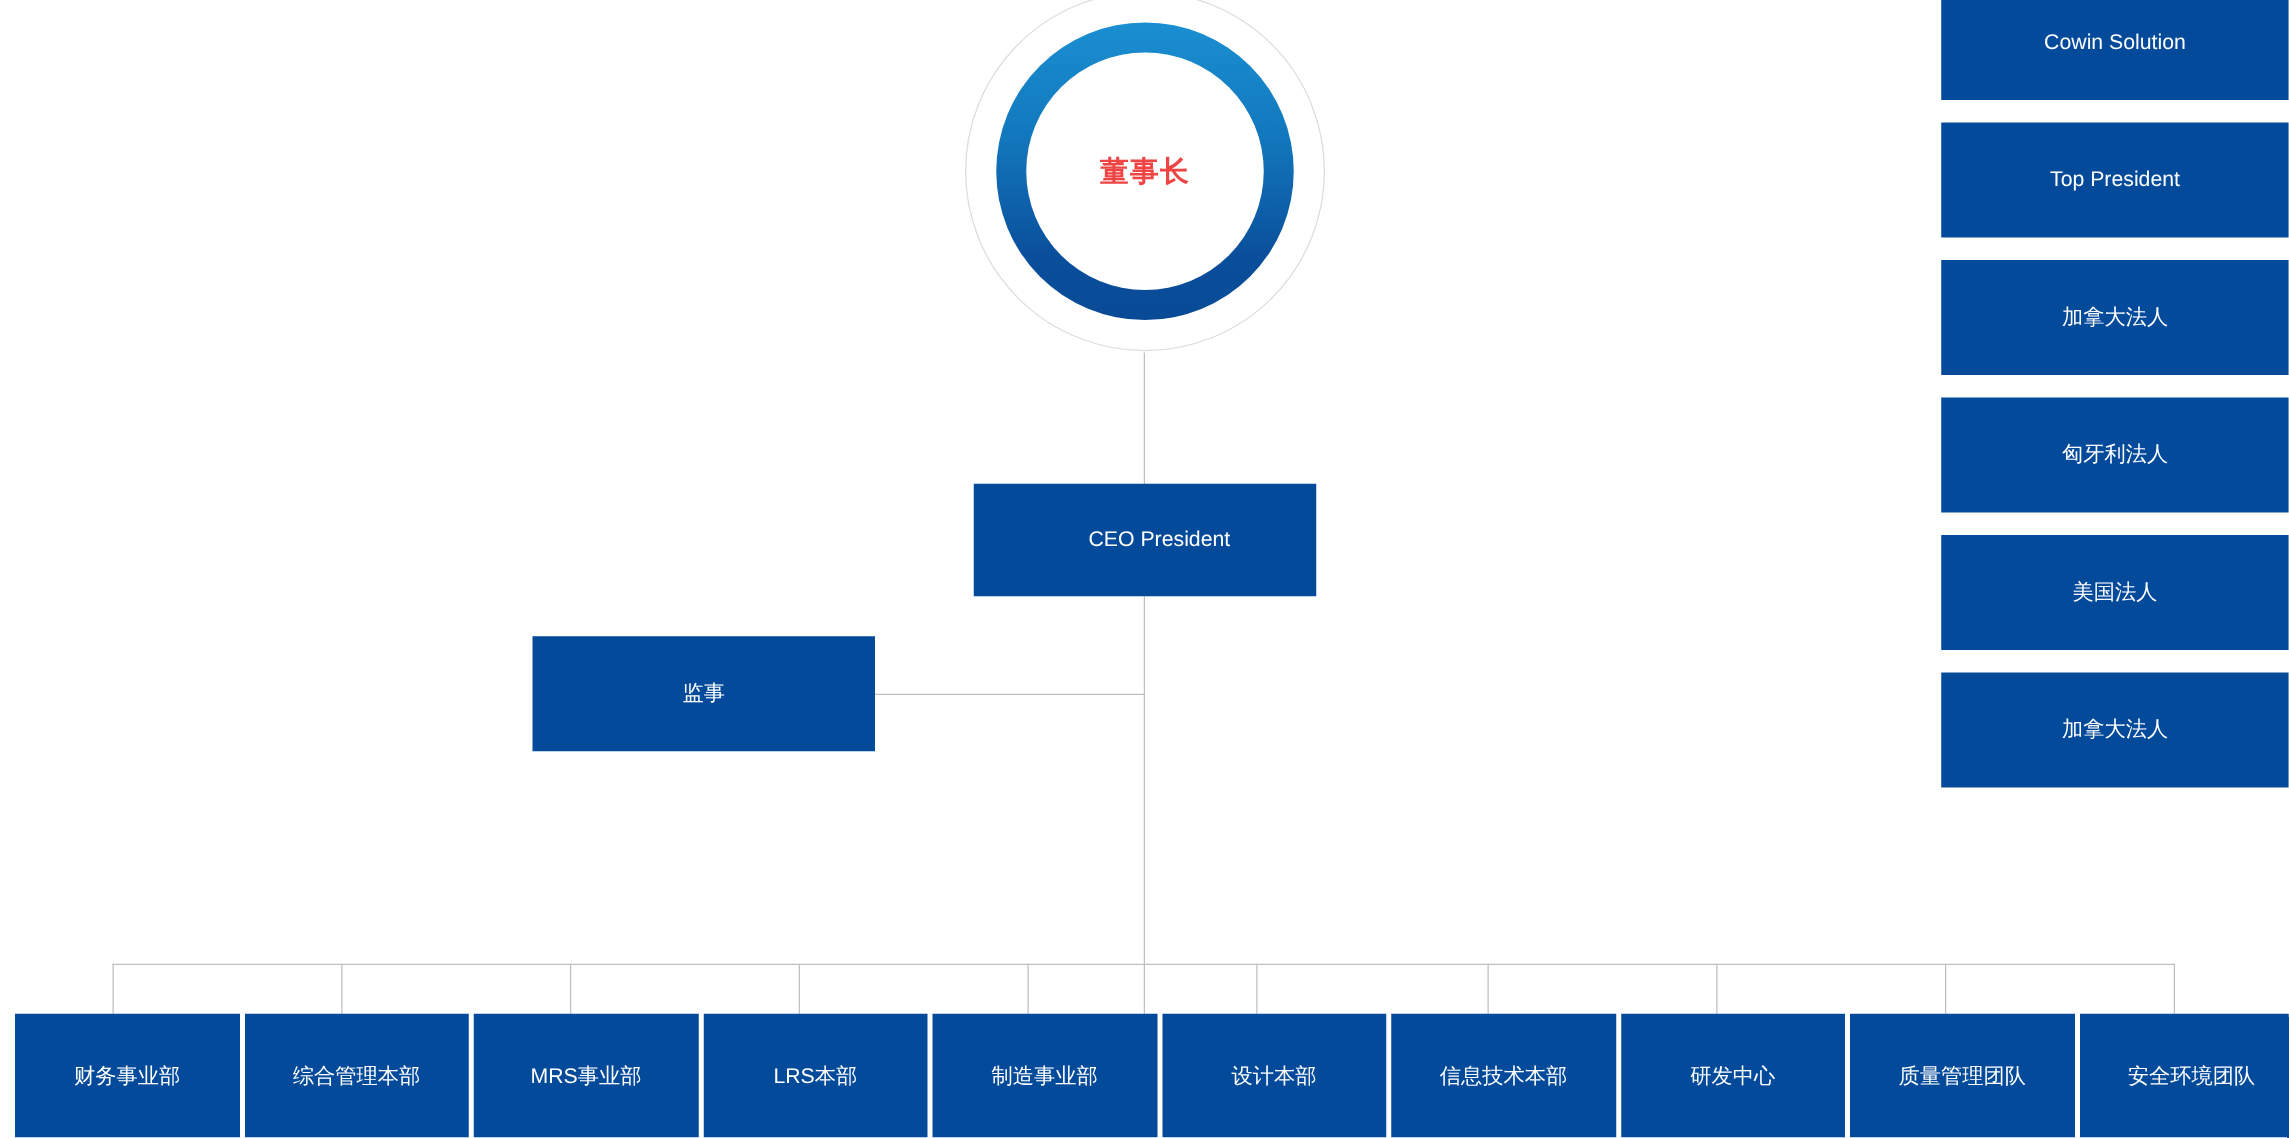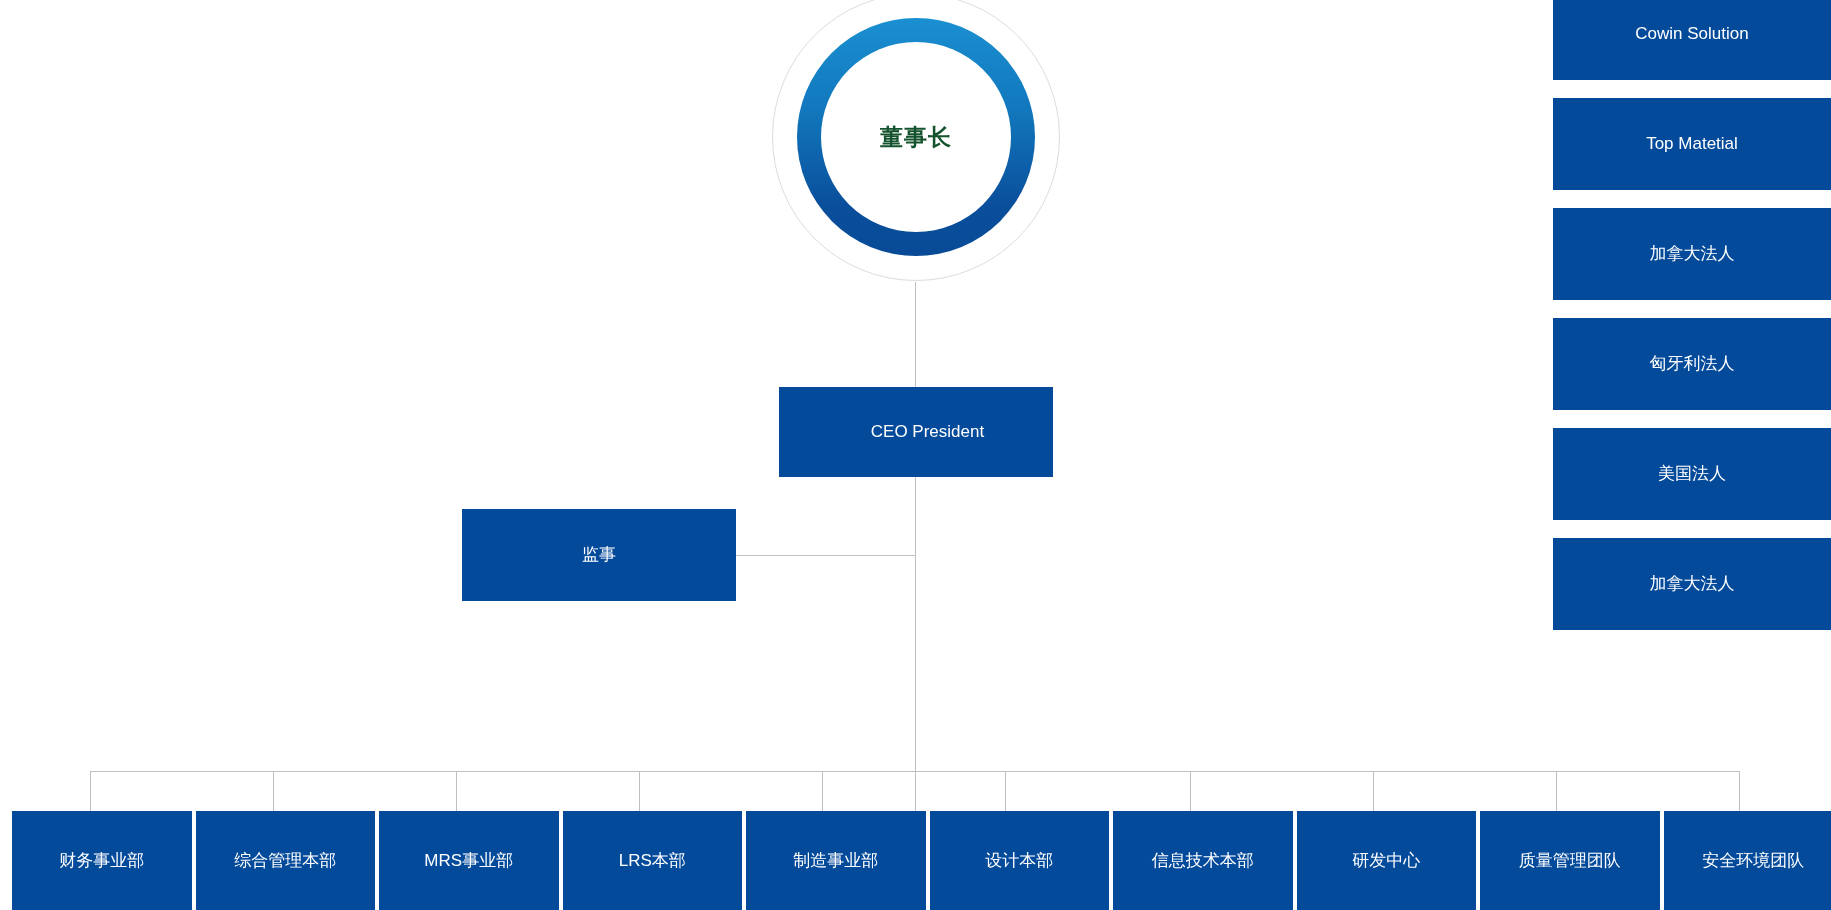--- a/index.html
+++ b/index.html
@@ -71,21 +71,21 @@
     bottom: 24px;
     border-radius: 50%;
     background: #ffffff;
     display: flex;
     align-items: center;
     justify-content: center;
   }
   .chairman-label {
     font-size: 23px;
     font-weight: 700;
-    color: #14532d;
+    color: #ef4444;
     letter-spacing: 1px;
     white-space: nowrap;
   }
 
   
   .node {
     position: absolute;
     background: #034a9a;
     color: #ffffff;
     display: flex;
@@ -106,21 +106,20 @@
     font-size: 17px;
     padding-left: 29px;
   }
 
   .node-supervisor {
     left: 426px;
     top: 509px;
     width: 274px;
     height: 92px;
     font-size: 17px;
-    margin-left: 36px;
   }
 
   
   #dept-row {
     position: absolute;
     left: 12px;
     top: 811px;
     width: 1831px;
     height: 99px;
     display: flex;
@@ -197,20 +196,20 @@
     <div class="node">制造事业部</div>
     <div class="node">设计本部</div>
     <div class="node">信息技术本部</div>
     <div class="node">研发中心</div>
     <div class="node">质量管理团队</div>
     <div class="node">安全环境团队</div>
   </div>
 
   <div id="subsidiary-col">
     <div class="node">Cowin Solution</div>
-    <div class="node">Top Matetial</div>
+    <div class="node">Top President</div>
     <div class="node">加拿大法人</div>
     <div class="node">匈牙利法人</div>
     <div class="node">美国法人</div>
     <div class="node">加拿大法人</div>
   </div>
 
 </div>
 
 </body></html>

